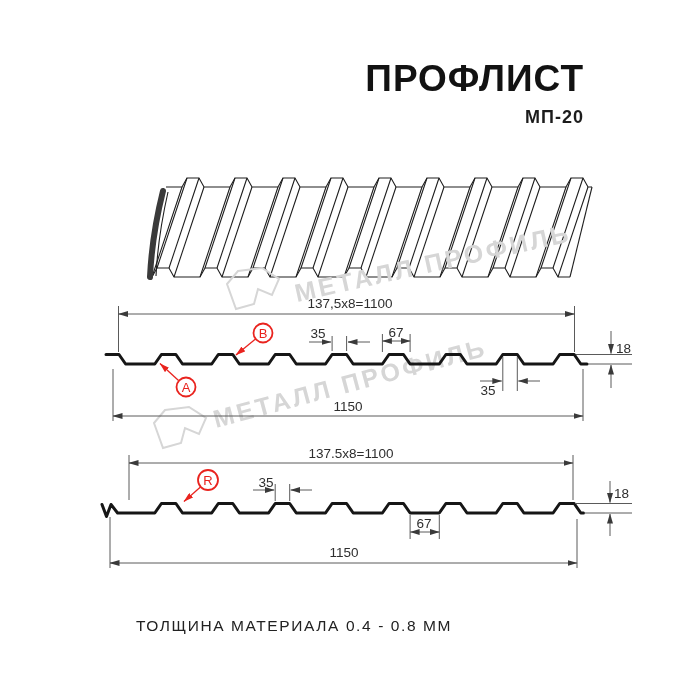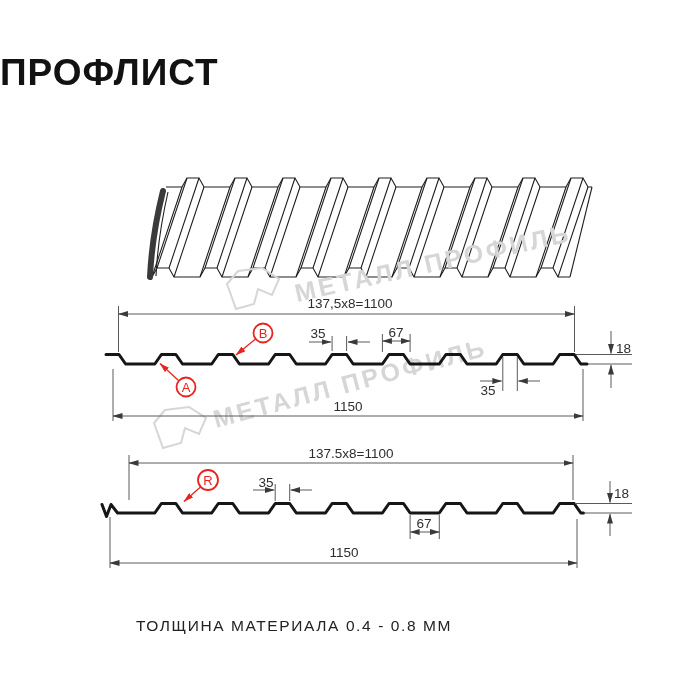--- a/index.html
+++ b/index.html
@@ -1,18 +1,18 @@
 <!DOCTYPE html>
 <html><head>
 <meta charset="utf-8">
 <style>
   html,body{margin:0;padding:0;background:#fff;}
   #stage{position:relative;width:700px;height:700px;background:#fff;overflow:hidden;
          font-family:"Liberation Sans", sans-serif;}
-  .hdr{position:absolute;left:0;top:54px;width:584px;text-align:left;}
+  .hdr{position:absolute;left:0;top:60px;width:584px;text-align:right;}
   .title{font-size:37px;font-weight:700;letter-spacing:1px;color:#121212;line-height:1;}
   .subtitle{margin-top:11px;font-size:18px;font-weight:600;letter-spacing:1px;color:#1c1c1c;line-height:1;}
   .ftr{position:absolute;left:0;top:617px;width:588px;text-align:center;
        font-size:15.5px;font-weight:500;letter-spacing:1.6px;color:#222;}
   svg{position:absolute;left:0;top:0;}
   .thick{stroke:#161616;stroke-width:3;fill:none;stroke-linejoin:round;stroke-linecap:round;}
   .dim{stroke:#5a5a5a;stroke-width:1;fill:none;}
   .dimtxt{fill:#2e2e2e;font-size:13.5px;}
   .sheet{stroke:#1f1f1f;stroke-width:1.1;fill:none;}
   .callout-circle{fill:none;stroke-width:1.8;}
@@ -20,20 +20,21 @@
   .callout-letter{font-size:13px;font-weight:500;text-anchor:middle;}
   .wmtxt{font-size:25px;font-weight:700;letter-spacing:3px;}
 </style>
 </head>
 <body>
 
 <div id="stage">
 
   <div class="hdr">
     <div class="title">ПРОФЛИСТ</div>
+    <div class="subtitle">МП-20</div>
   </div>
 
   <svg width="700" height="700" viewBox="0 0 700 700">
     <defs>
       <marker id="mArr" markerUnits="userSpaceOnUse" markerWidth="10" markerHeight="6" refX="9.5" refY="3" orient="auto-start-reverse">
         <path d="M0 0 L10 3 L0 6 Z" fill="#3a3a3a"></path>
       </marker>
       <marker id="mArrRed" markerUnits="userSpaceOnUse" markerWidth="10" markerHeight="6" refX="9.5" refY="3" orient="auto">
         <path d="M0 0 L10 3 L0 6 Z" fill="#e9231e"></path>
       </marker>

